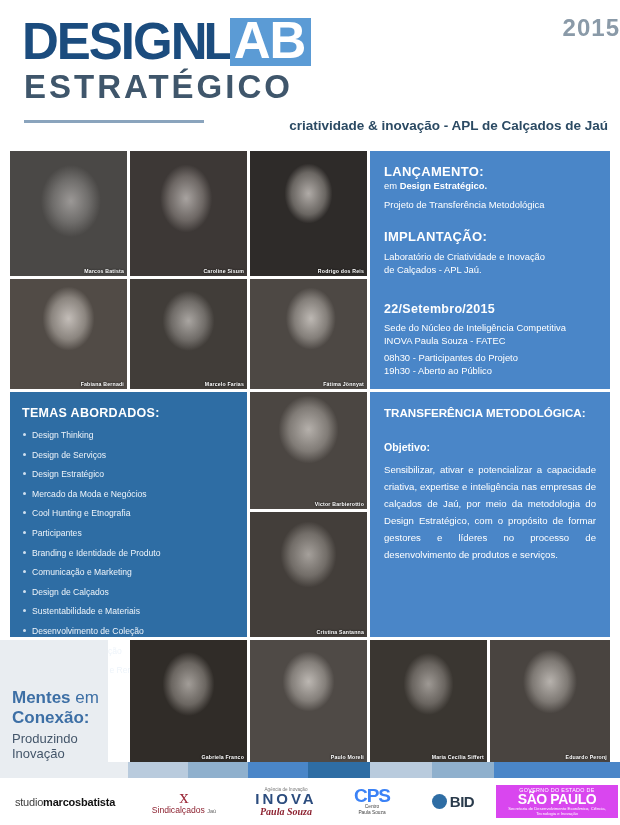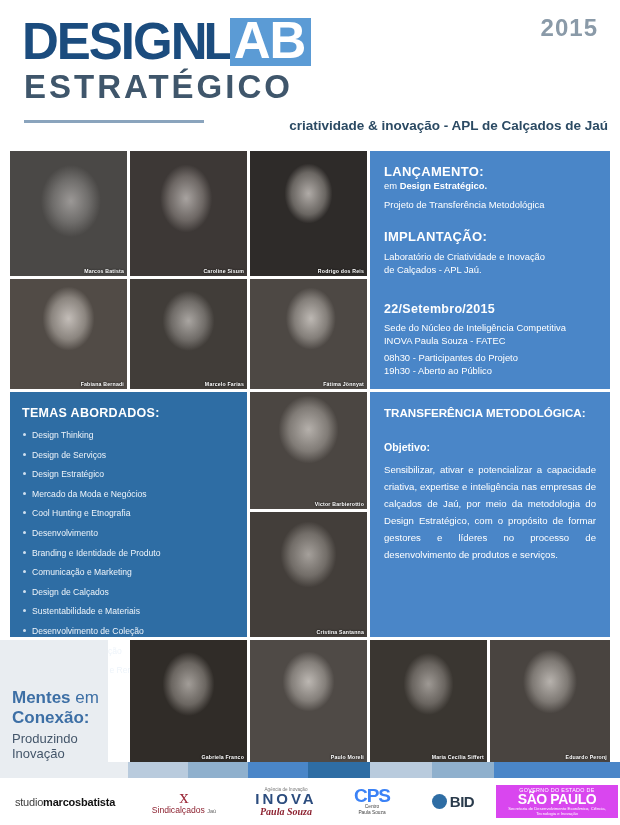--- a/index.html
+++ b/index.html
@@ -8,21 +8,21 @@
     background: #ffffff;
     font-family: "Liberation Sans", sans-serif;
     overflow: hidden;
     position: relative;
   }
   .poster { position: relative; width: 620px; height: 825px; background:#fff; }
 
   
   .header { position:relative; height:145px; }
   .year {
-    position:absolute; right:22px; top:14px;
+    position:absolute; right:0; top:14px;
     font-size:24px; font-weight:bold; color:#8a9aa8; letter-spacing:1px;
   }
   .title-row {
     position:absolute; left:22px; top:18px;
     display:flex; align-items:center;
   }
   .t-design {
     font-size:51px; font-weight:bold; color:#1b4c7e;
     letter-spacing:-2px; line-height:44px;
     font-family:"Liberation Sans", sans-serif;
@@ -230,21 +230,21 @@
   </div>
 
   <div class="panel panel-temas" style="left:10px; top:392px; width:237px; height:245px; padding:14px 12px 0 12px;">
     <div class="temas-title">TEMAS ABORDADOS:</div>
     <ul class="temas-list">
       <li>Design Thinking</li>
       <li>Design de Serviços</li>
       <li>Design Estratégico</li>
       <li>Mercado da Moda e Negócios</li>
       <li>Cool Hunting e Etnografia</li>
-      <li>Desenvolvimento</li>
+      <li>Participantes</li>
       <li>Branding e Identidade  de Produto</li>
       <li>Comunicação e Marketing</li>
       <li>Design de Calçados</li>
       <li>Sustentabilidade e Materiais</li>
       <li>Desenvolvimento de Coleção</li>
       <li>Criatividade e Inovação</li>
       <li>Técnicas de Sketch e Rendering</li>
     </ul>
   </div>
 

